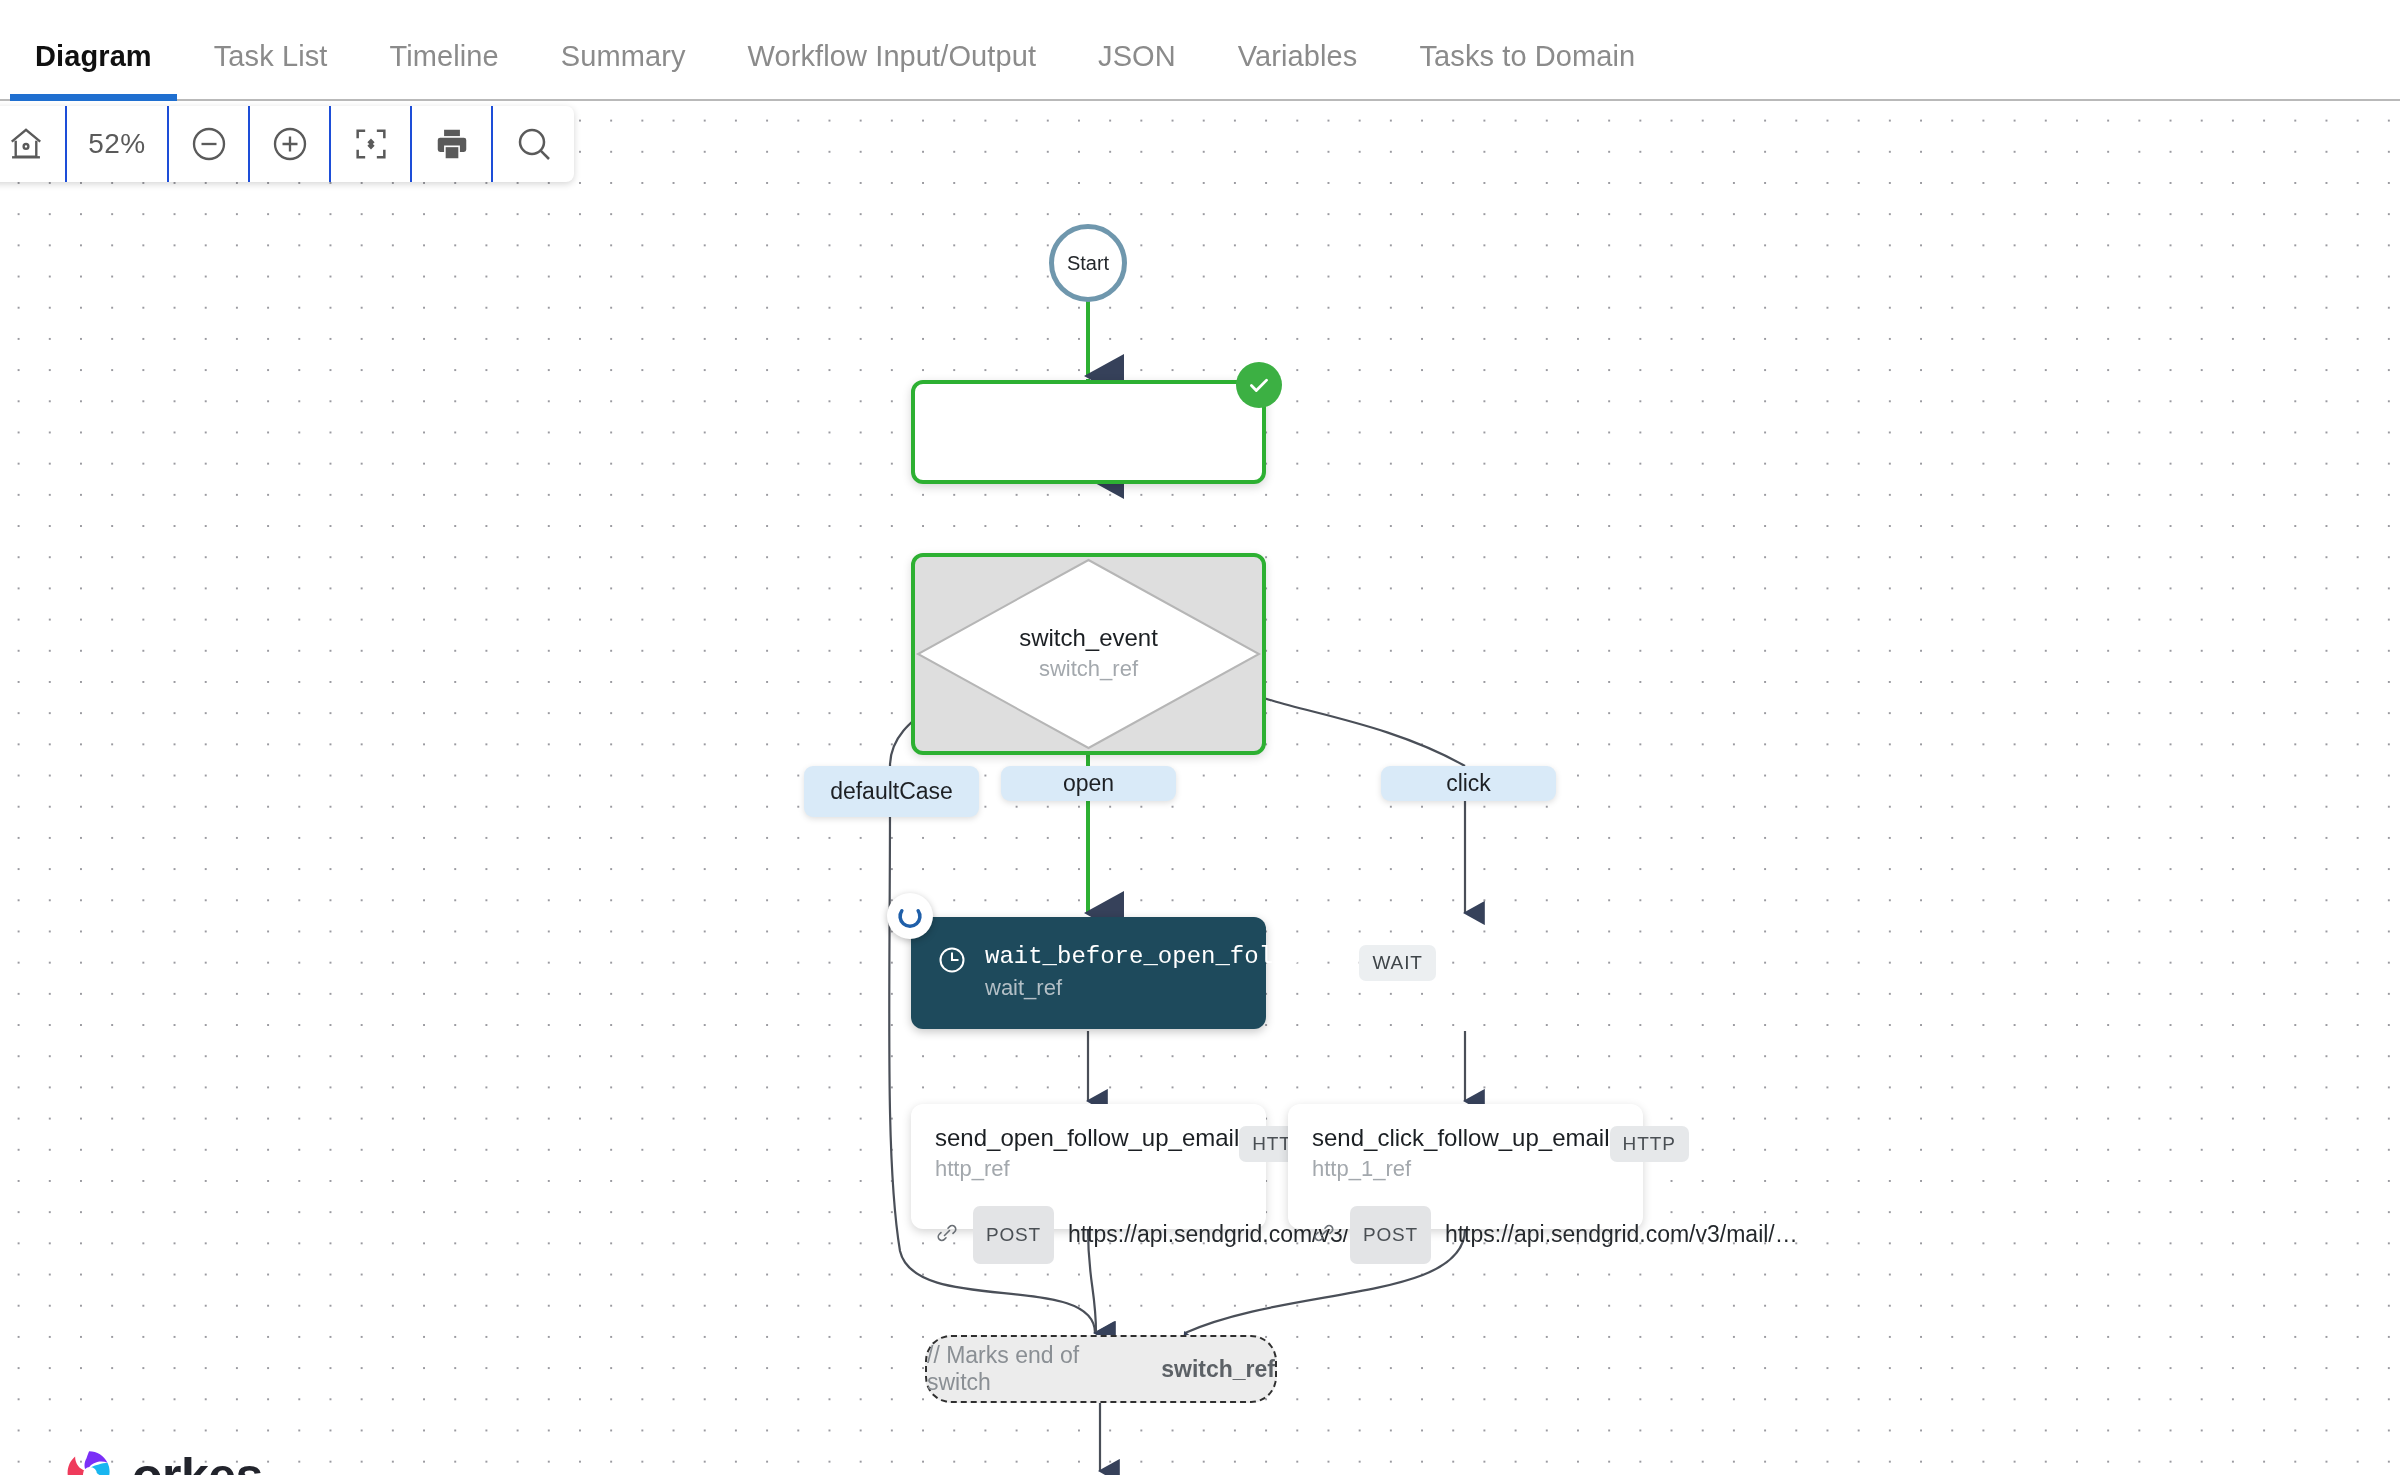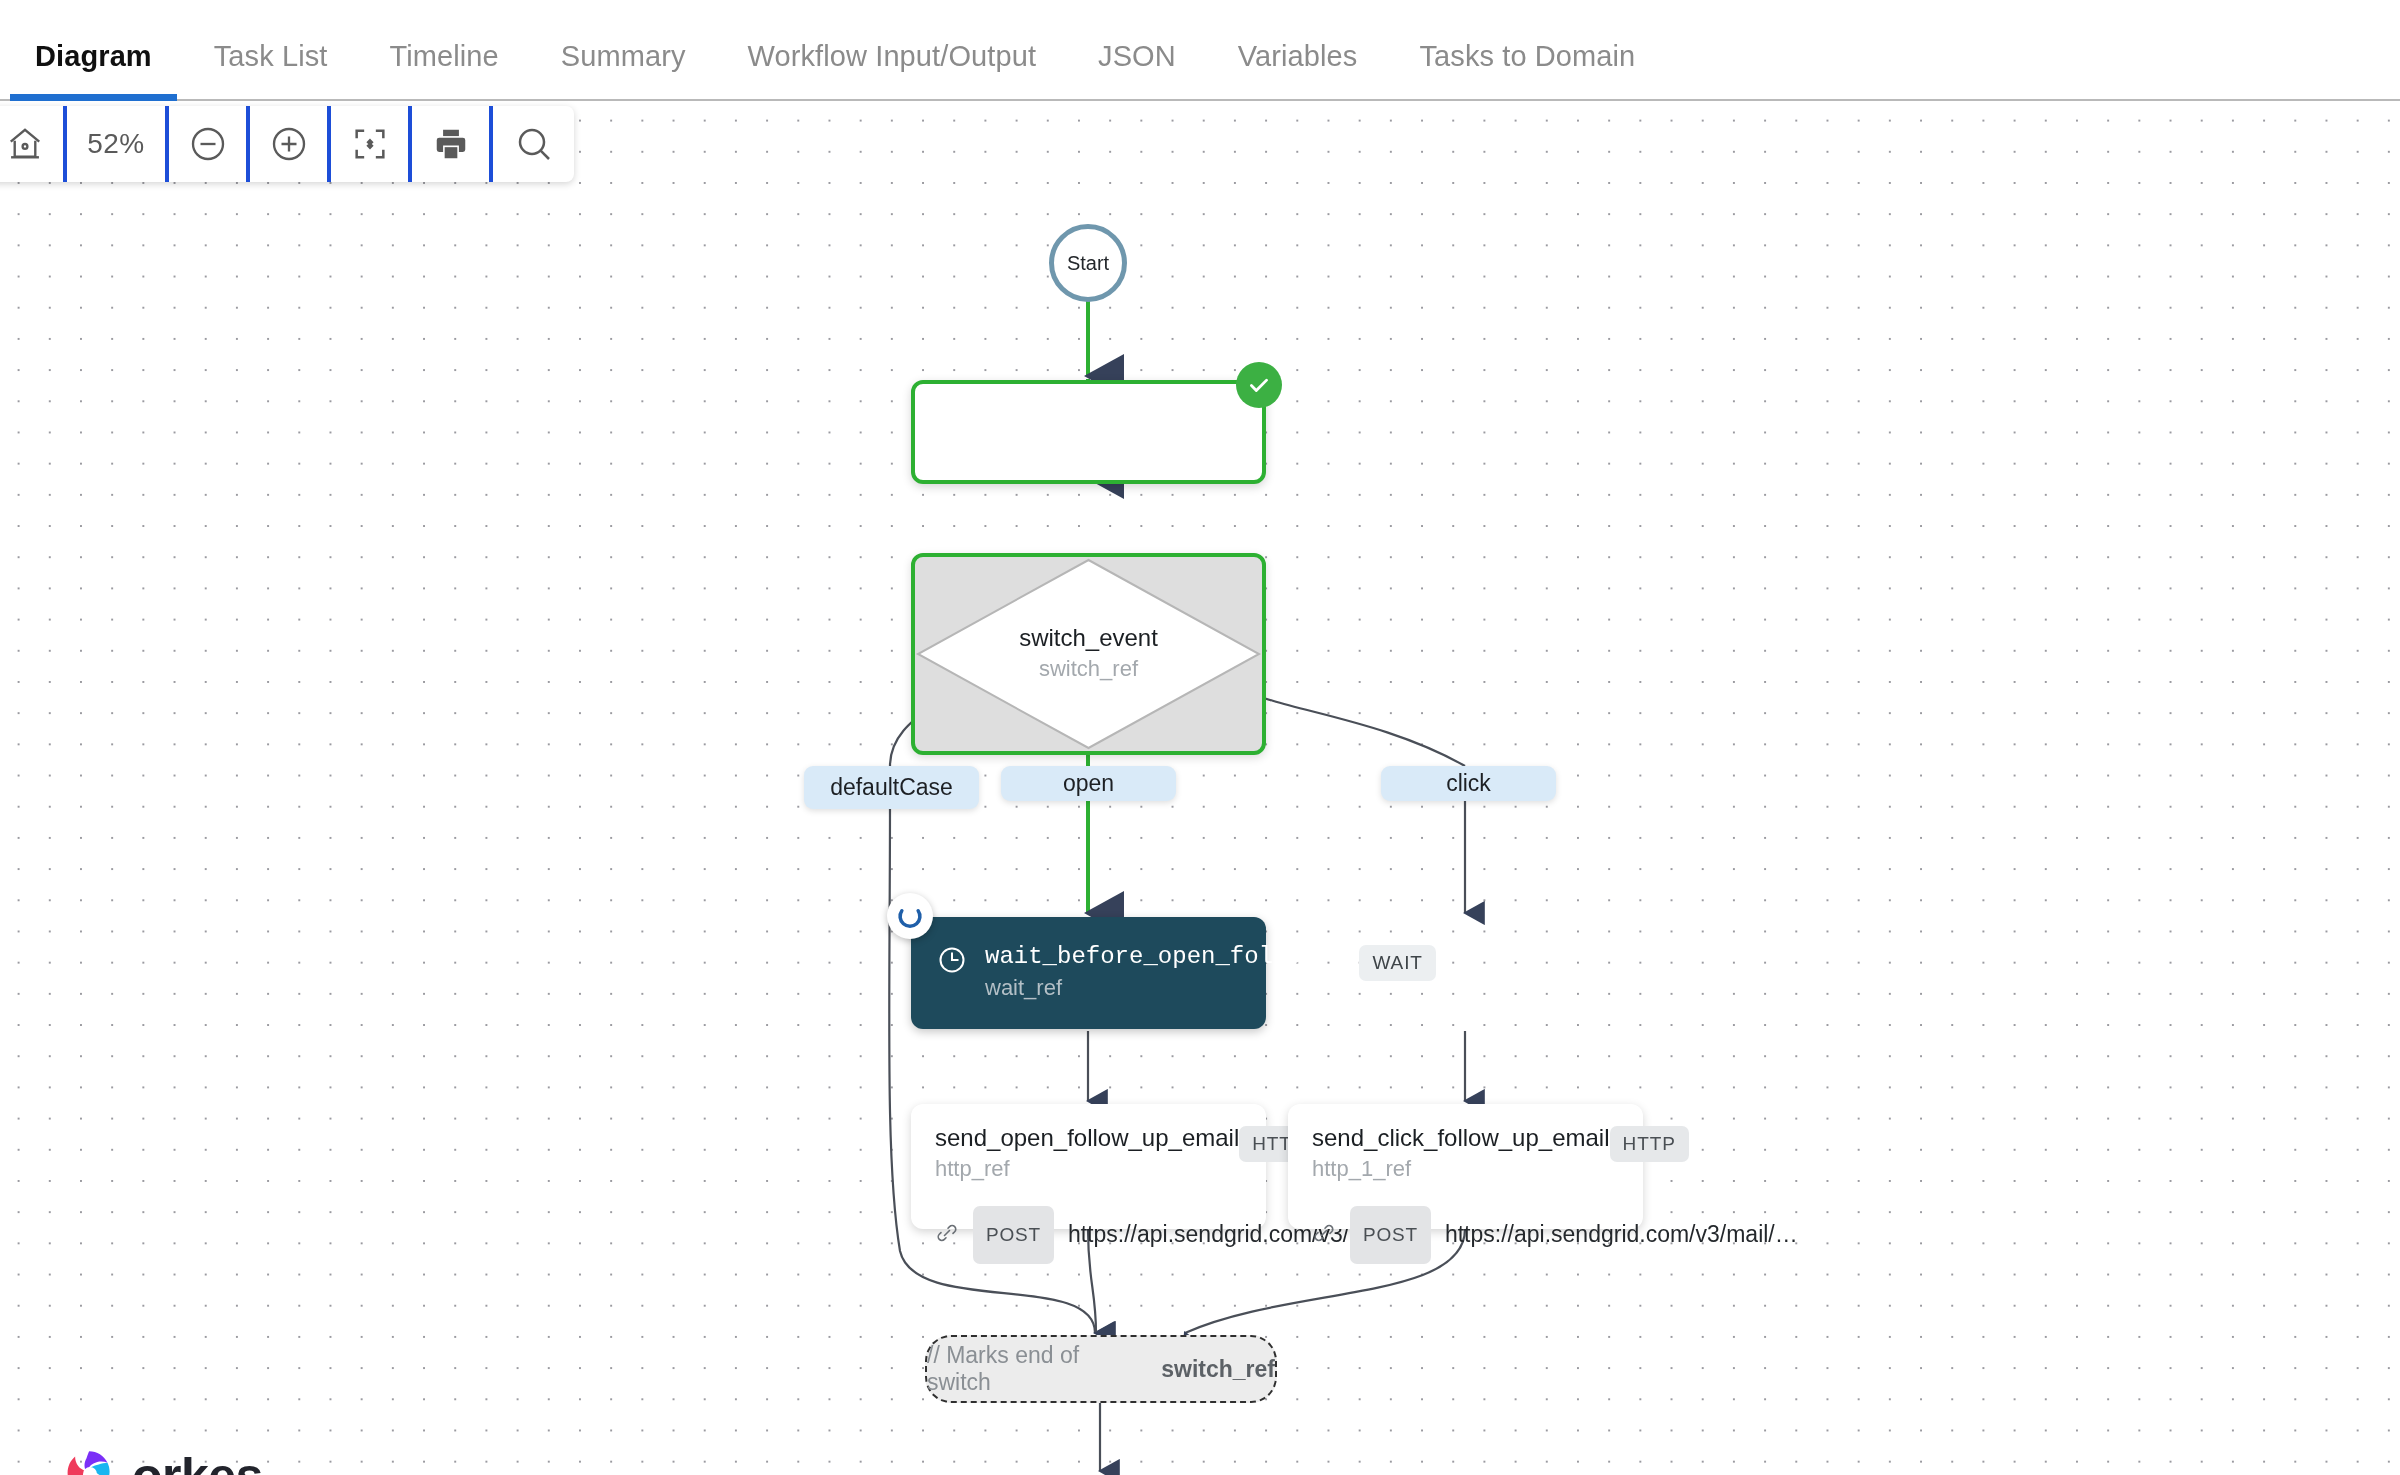--- a/index.html
+++ b/index.html
@@ -48,21 +48,21 @@
     position: absolute; top: 5px; left: -14px;
     height: 76px;
     background: #ffffff;
     border-radius: 8px;
     box-shadow: 0 2px 7px rgba(0,0,0,.17);
     display: flex; align-items: stretch;
     z-index: 40;
   }
   .tbtn {
     width: 81px; display: flex; align-items: center; justify-content: center;
-    border-right: 4px solid #1d4ed8;
+    border-right: 2px solid #1d4ed8;
     cursor: pointer;
   }
   .tbtn:last-child { border-right: none; }
   .tbtn.zoomval {
     font-size: 28px; color: #5a5a5a; width: 102px; cursor: default;
     letter-spacing: .5px;
   }
   .tbtn svg { display: block; }
 
   
@@ -275,21 +275,21 @@
       <svg viewBox="0 0 347 194" preserveAspectRatio="none">
         <polygon points="173.5,3 344,97 173.5,191 3,97" fill="#ffffff" stroke="#b6b6b6" stroke-width="2"></polygon>
       </svg>
       <div class="dlabel">
         <div class="t-name">switch_event</div>
         <div class="t-ref">switch_ref</div>
       </div>
     </div>
   </div>
 
-  <div class="node pill" style="left:804px; top:665px; width:175px; height:43px;">
+  <div class="node pill" style="left:804px; top:665px; width:175px; height:51px;">
     <span>defaultCase</span>
   </div>
   <div class="node pill" style="left:1001px; top:665px; width:175px; height:35px;">
     <span>open</span>
   </div>
   <div class="node pill" style="left:1381px; top:665px; width:175px; height:35px;">
     <span>click</span>
   </div>
 
   <div class="node wait active" style="left:911px; top:816px; width:355px; height:112px;">

